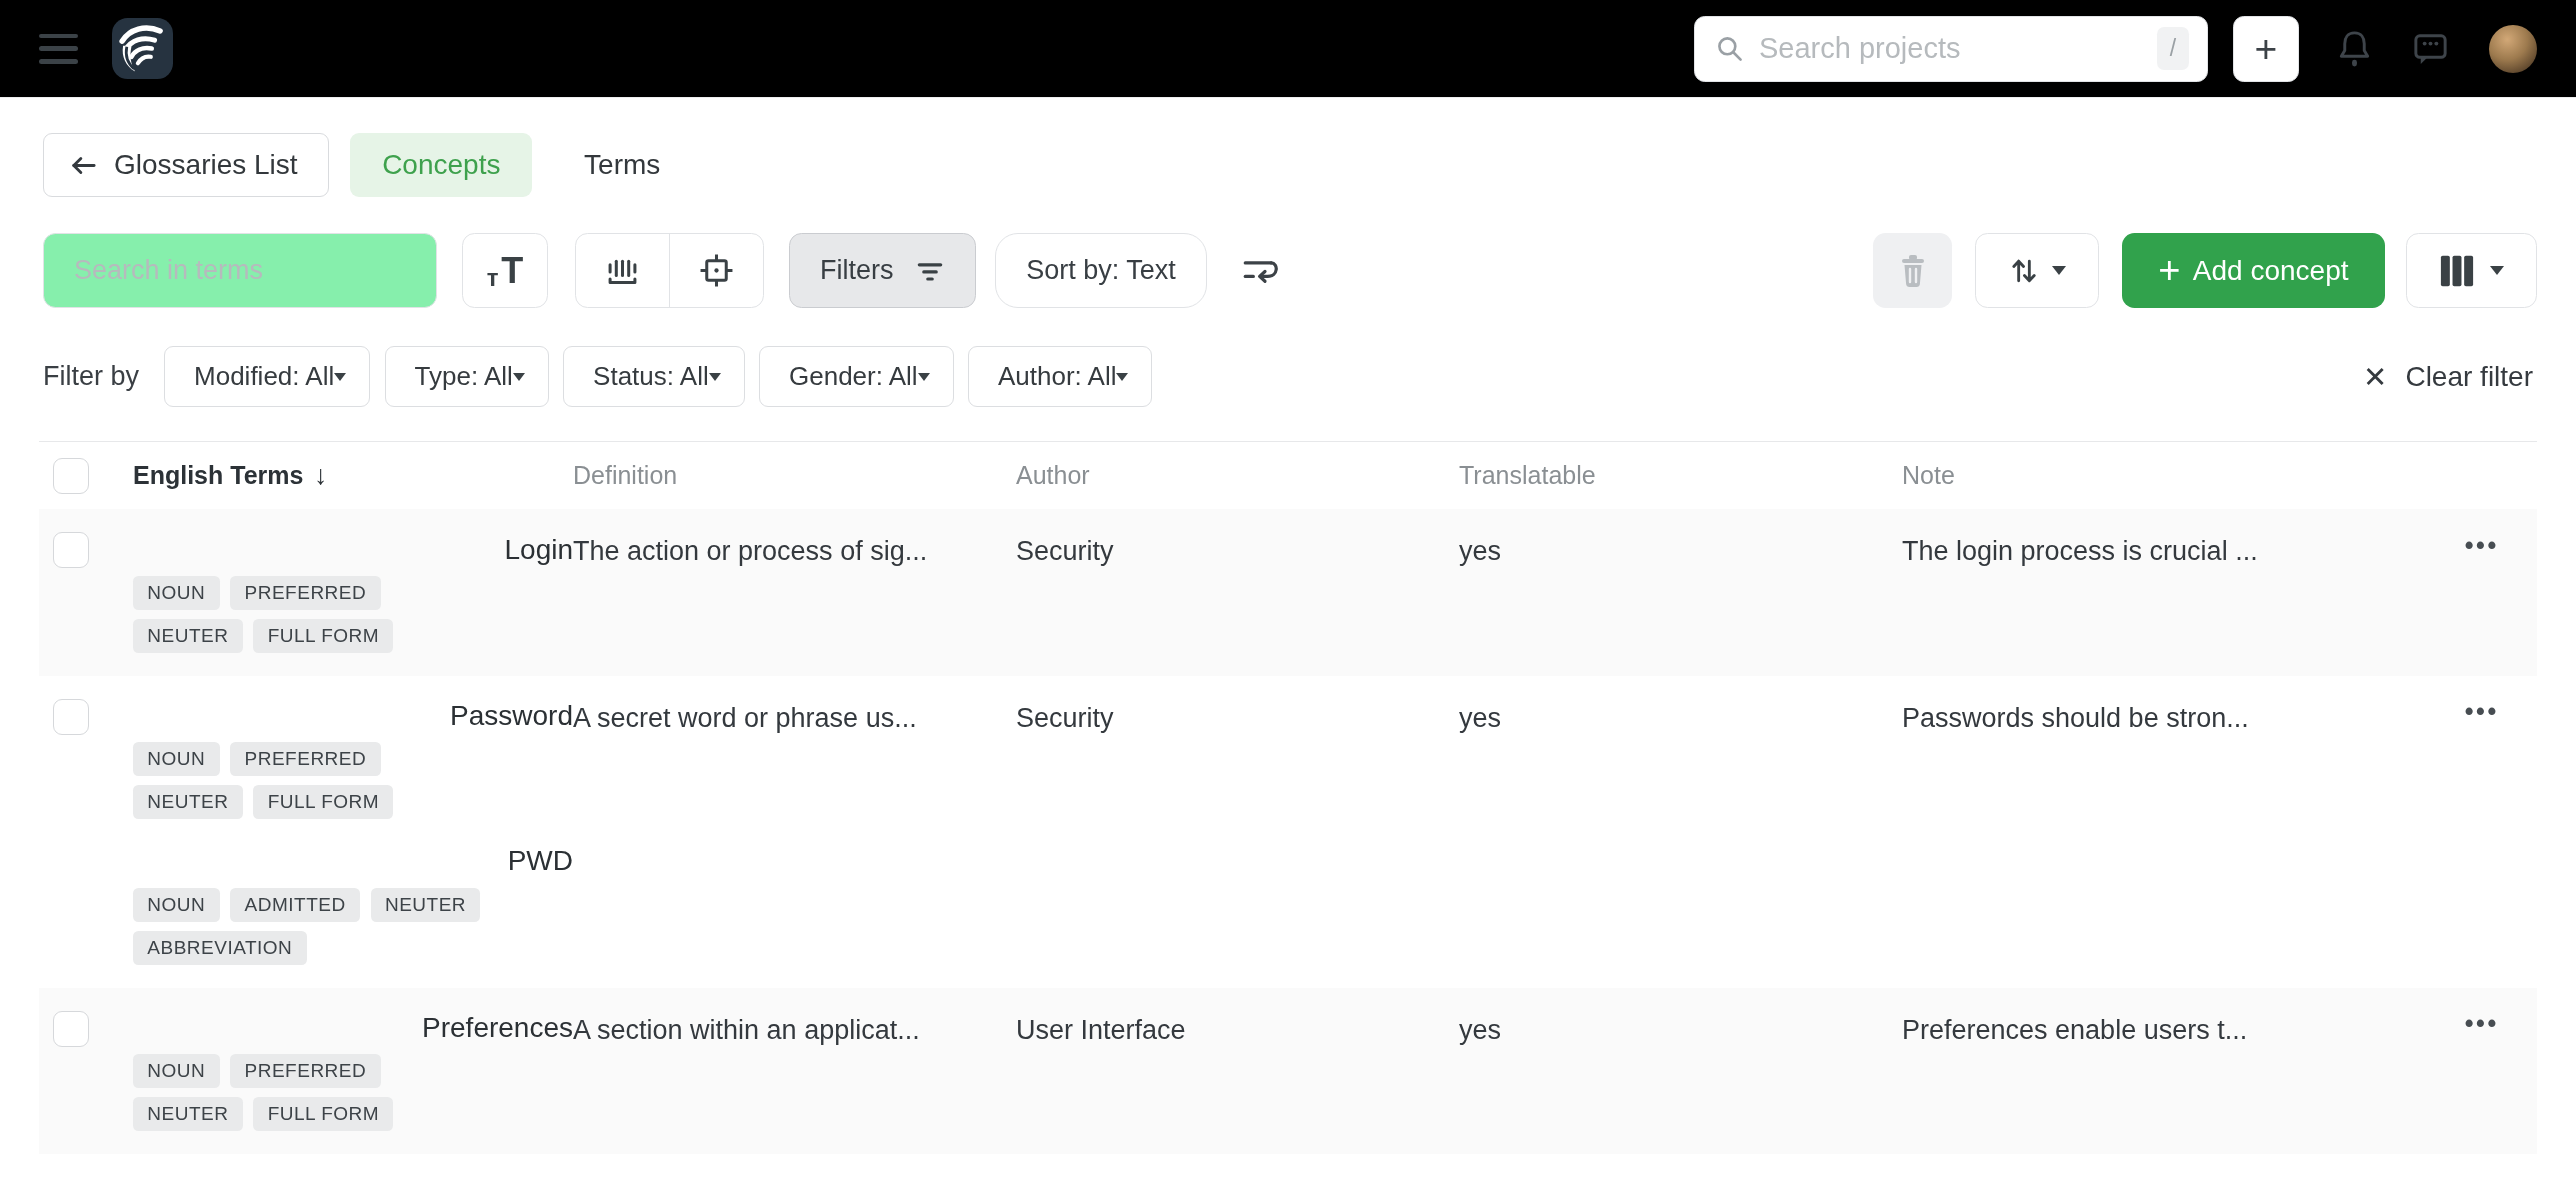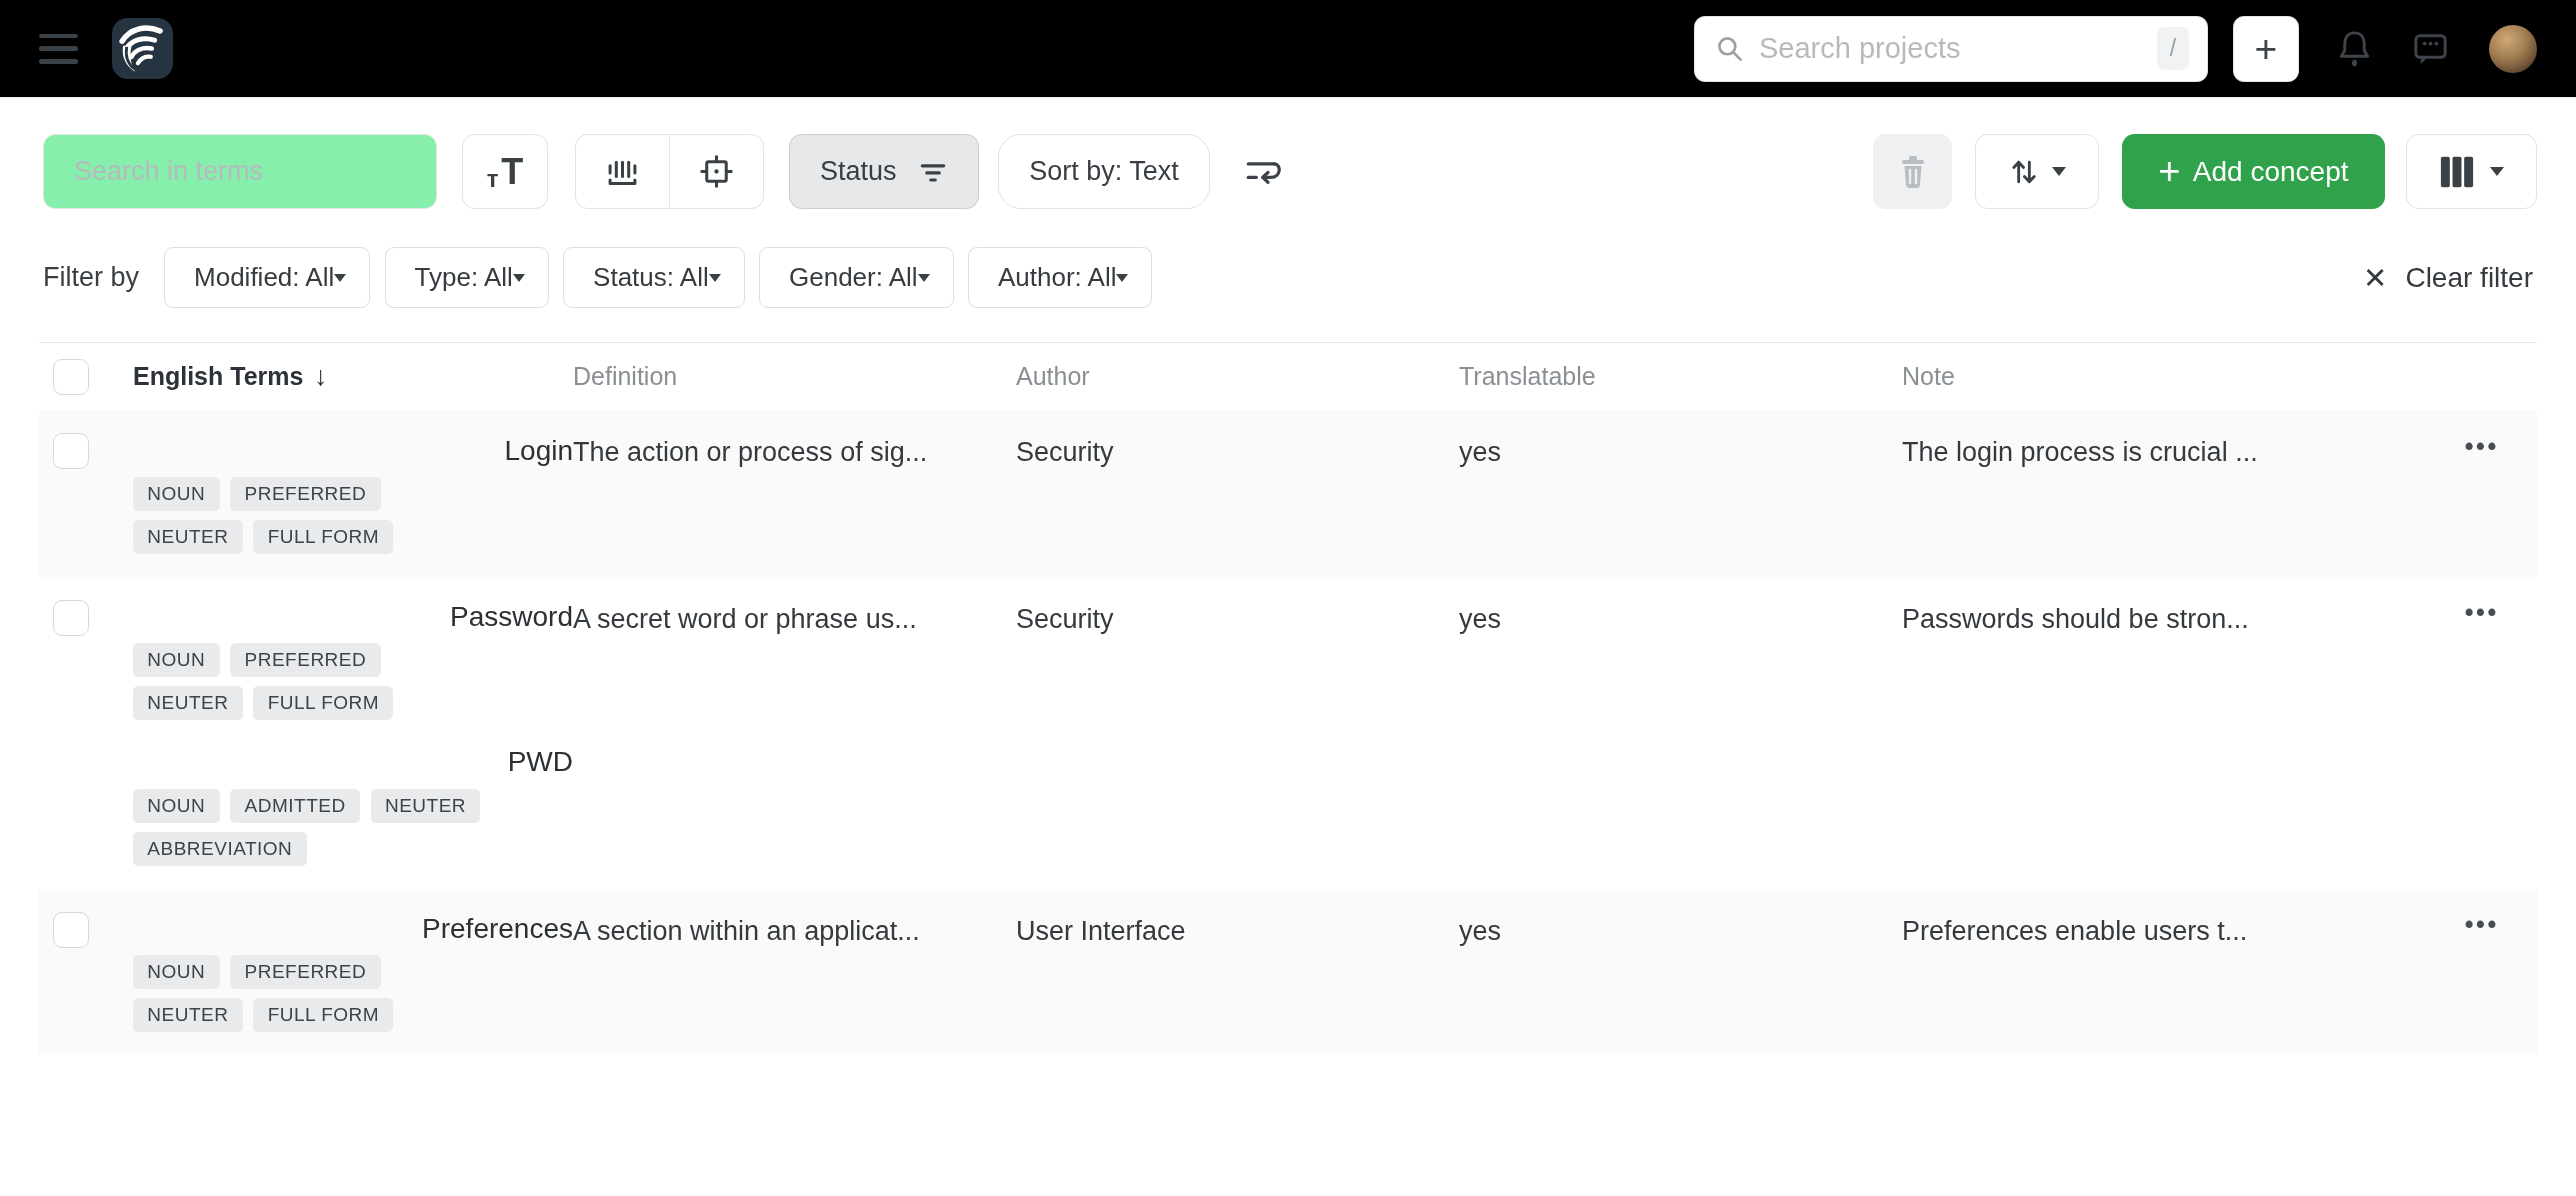--- a/index.html
+++ b/index.html
@@ -164,20 +164,33 @@
         <rect x="6" y="8" width="30" height="22" rx="4" stroke="#3e444a" stroke-width="3"></rect>
         <circle cx="15" cy="16" r="2" fill="#3e444a"></circle>
           <circle cx="21" cy="16" r="2" fill="#3e444a"></circle>
           <circle cx="27" cy="16" r="2" fill="#3e444a"></circle>
         <path d="M11 30 v7 l7 -7 Z" fill="#3e444a"></path>
       </svg>
     </div>
     <div class="avatar"></div>
   </div>
 
+  <div class="navrow">
+    <button class="back-btn">
+      <span>
+        <svg width="29" height="23" viewBox="0 0 32 26" fill="none" stroke="#343a3f" stroke-width="3.2" stroke-linecap="round" stroke-linejoin="round">
+          <path d="M28 13 H5"></path>
+            <path d="M13 5 L5 13 L13 21"></path>
+        </svg>
+      </span>
+      <span class="lbl">Glossaries List</span>
+    </button>
+    <div class="tab active">Concepts</div>
+    <div class="tab plain">Terms</div>
+  </div>
 
   <div class="toolbar">
     <div class="t-search">
       <input type="text" placeholder="Search in terms" style="">
     </div>
     <button class="sq-btn tt-btn">
       <span style="display:flex;align-items:flex-end;gap:2.7px;">
         <span class="t1">т</span>
           <span class="t2">T</span>
       </span>
@@ -199,21 +212,21 @@
         <span>
           <svg width="39" height="39" viewBox="0 0 44 44" fill="none" stroke="#3a4145" stroke-width="3.4">
             <rect x="11" y="11" width="22" height="22" rx="2"></rect>
             <path d="M22 4 V11 M22 33 V40 M4 22 H11 M33 22 H40"></path>
             <circle cx="22" cy="22" r="2.4" fill="#3a4145" stroke="none"></circle>
           </svg>
         </span>
       </div>
     </div>
     <button class="filters-btn">
-      <span>Status</span>
+      <span>Filters</span>
       <span>
         <svg width="36" height="32" viewBox="0 0 40 36" fill="none" stroke="#3a4145" stroke-width="3.6" stroke-linecap="round">
           <path d="M8 11 H32"></path>
             <path d="M13 19 H27"></path>
             <path d="M17.5 27 H22.5"></path>
         </svg>
       </span>
     </button>
     <button class="sort-btn">
       <span>Sort by: Text</span>

